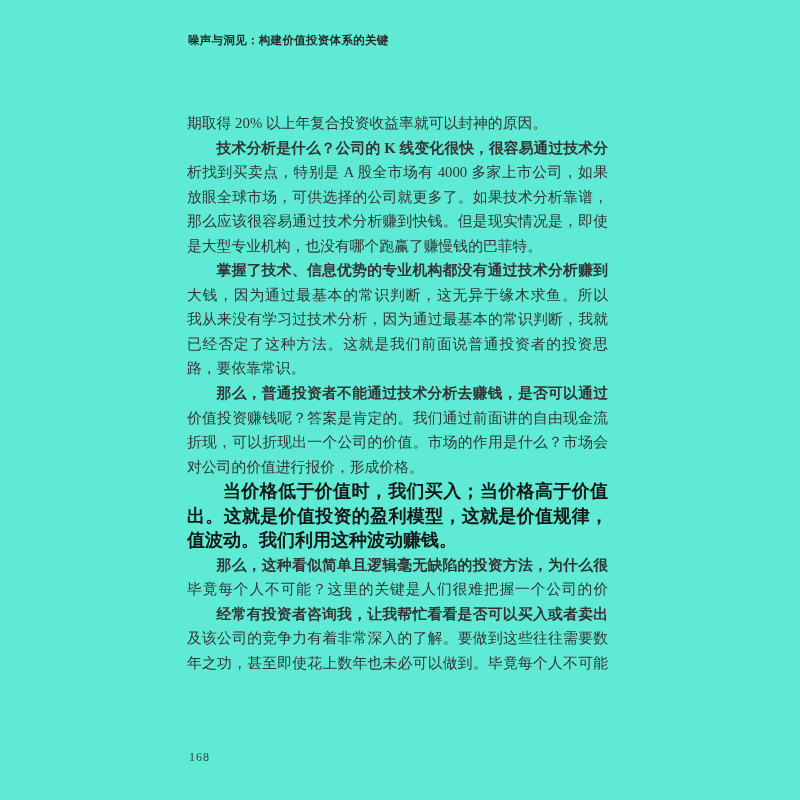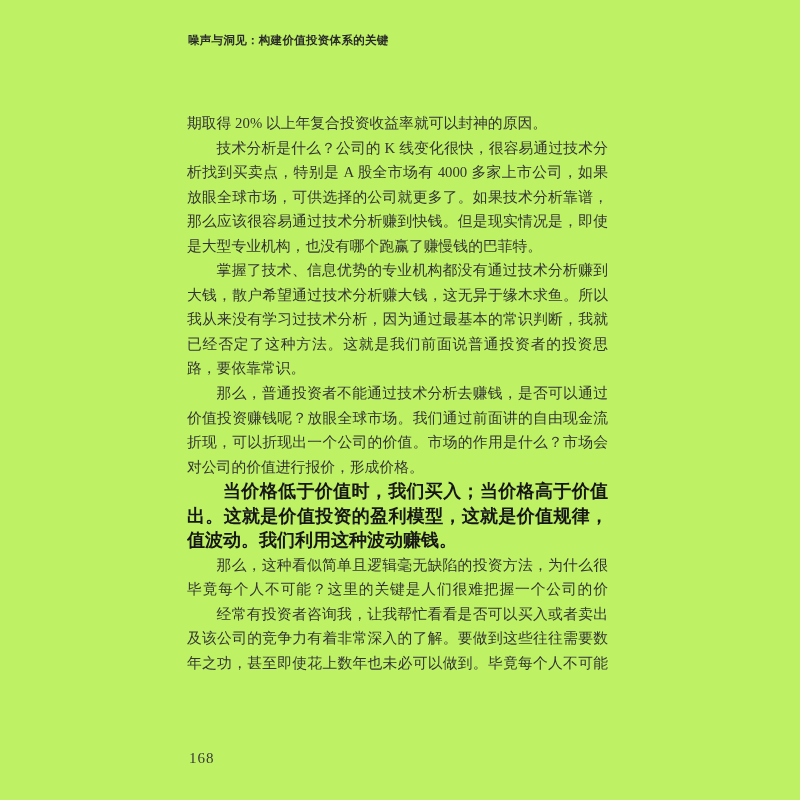--- a/index.html
+++ b/index.html
@@ -4,21 +4,21 @@
 <style>
   html, body {
     margin: 0;
     padding: 0;
     background: #ffffff;
   }
   .page {
     position: relative;
     width: 800px;
     height: 800px;
-    background: #bef264;
+    background: #5eead4;
     overflow: hidden;
     font-family: "Liberation Serif", "DejaVu Serif", serif;
   }
   .running-head {
     position: absolute;
     left: 188px;
     top: 33px;
     font-size: 11.5px;
     font-weight: 700;
     color: #2a2a2a;
@@ -40,57 +40,58 @@
     overflow: hidden;
     white-space: normal;
     text-align: left;
   }
   .line.just {
     text-align: justify;
     text-align-last: justify;
   }
   .line.indent {
     text-indent: 2em;
+    font-weight: bold;
   }
   .line.bold {
     font-weight: 700;
     color: #161616;
     font-family: "Liberation Sans", "DejaVu Sans", sans-serif;
     font-size: 18px;
   }
   .page-number {
     position: absolute;
     left: 189px;
     top: 750px;
-    font-size: 15px;
+    font-size: 12px;
     color: #3a3a3a;
     font-family: "Liberation Serif", "DejaVu Serif", serif;
     letter-spacing: 1px;
   }
 </style>
 </head>
 <body>
 
 <div class="page">
   <div class="running-head">噪声与洞见：构建价值投资体系的关键</div>
 
   <div class="body-text" id="body-text">
       <div class="line">期取得 20% 以上年复合投资收益率就可以封神的原因。</div>
       <div class="line just indent">技术分析是什么？公司的 K 线变化很快，很容易通过技术分</div>
       <div class="line just">析找到买卖点，特别是 A 股全市场有 4000 多家上市公司，如果</div>
       <div class="line just">放眼全球市场，可供选择的公司就更多了。如果技术分析靠谱，</div>
       <div class="line just">那么应该很容易通过技术分析赚到快钱。但是现实情况是，即使</div>
       <div class="line">是大型专业机构，也没有哪个跑赢了赚慢钱的巴菲特。</div>
       <div class="line just indent">掌握了技术、信息优势的专业机构都没有通过技术分析赚到</div>
-      <div class="line just">大钱，散户希望通过技术分析赚大钱，这无异于缘木求鱼。所以</div>
+      <div class="line just">大钱，因为通过最基本的常识判断，这无异于缘木求鱼。所以</div>
       <div class="line just">我从来没有学习过技术分析，因为通过最基本的常识判断，我就</div>
       <div class="line just">已经否定了这种方法。这就是我们前面说普通投资者的投资思</div>
       <div class="line">路，要依靠常识。</div>
       <div class="line just indent">那么，普通投资者不能通过技术分析去赚钱，是否可以通过</div>
-      <div class="line just">价值投资赚钱呢？放眼全球市场。我们通过前面讲的自由现金流</div>
+      <div class="line just">价值投资赚钱呢？答案是肯定的。我们通过前面讲的自由现金流</div>
       <div class="line just">折现，可以折现出一个公司的价值。市场的作用是什么？市场会</div>
       <div class="line">对公司的价值进行报价，形成价格。</div>
       <div class="line just indent bold">当价格低于价值时，我们买入；当价格高于价值时，我们卖</div>
       <div class="line just bold">出。这就是价值投资的盈利模型，这就是价值规律，价格围绕价</div>
       <div class="line bold">值波动。我们利用这种波动赚钱。</div>
       <div class="line just indent">那么，这种看似简单且逻辑毫无缺陷的投资方法，为什么很</div>
       <div class="line just">毕竟每个人不可能？这里的关键是人们很难把握一个公司的价值。</div>
       <div class="line just indent">经常有投资者咨询我，让我帮忙看看是否可以买入或者卖出</div>
       <div class="line just">及该公司的竞争力有着非常深入的了解。要做到这些往往需要数</div>
       <div class="line just">年之功，甚至即使花上数年也未必可以做到。毕竟每个人不可能</div>

